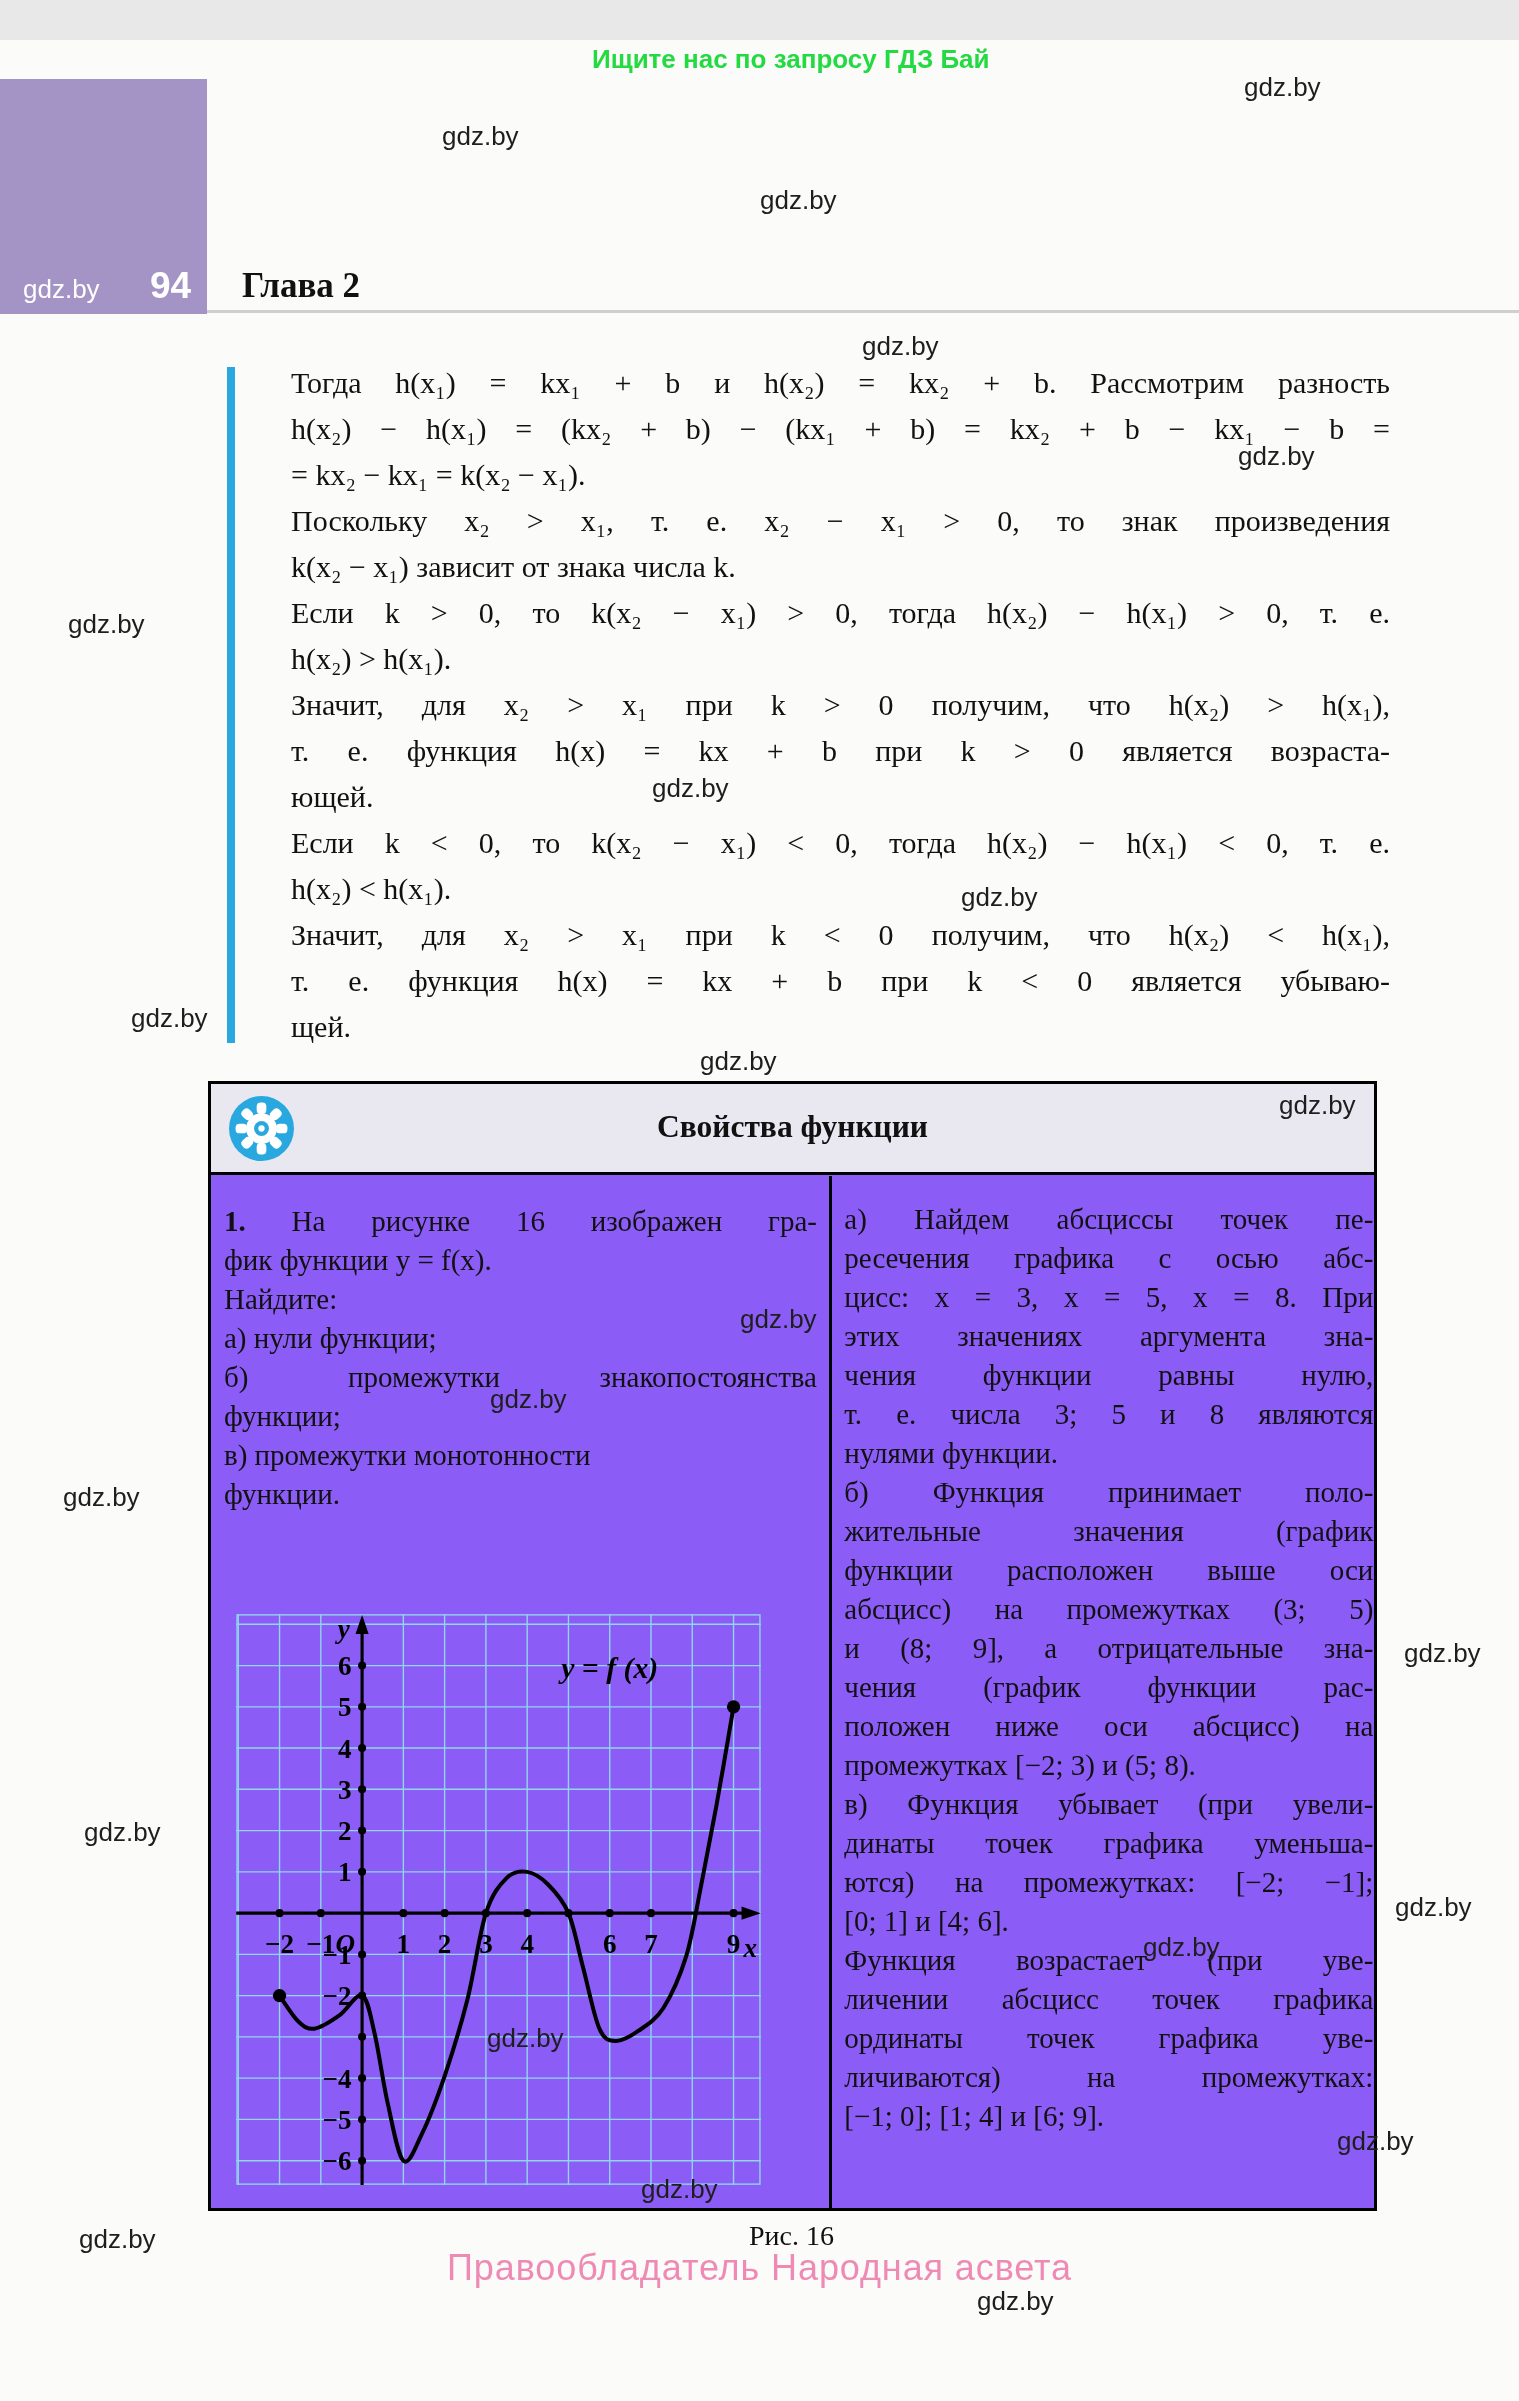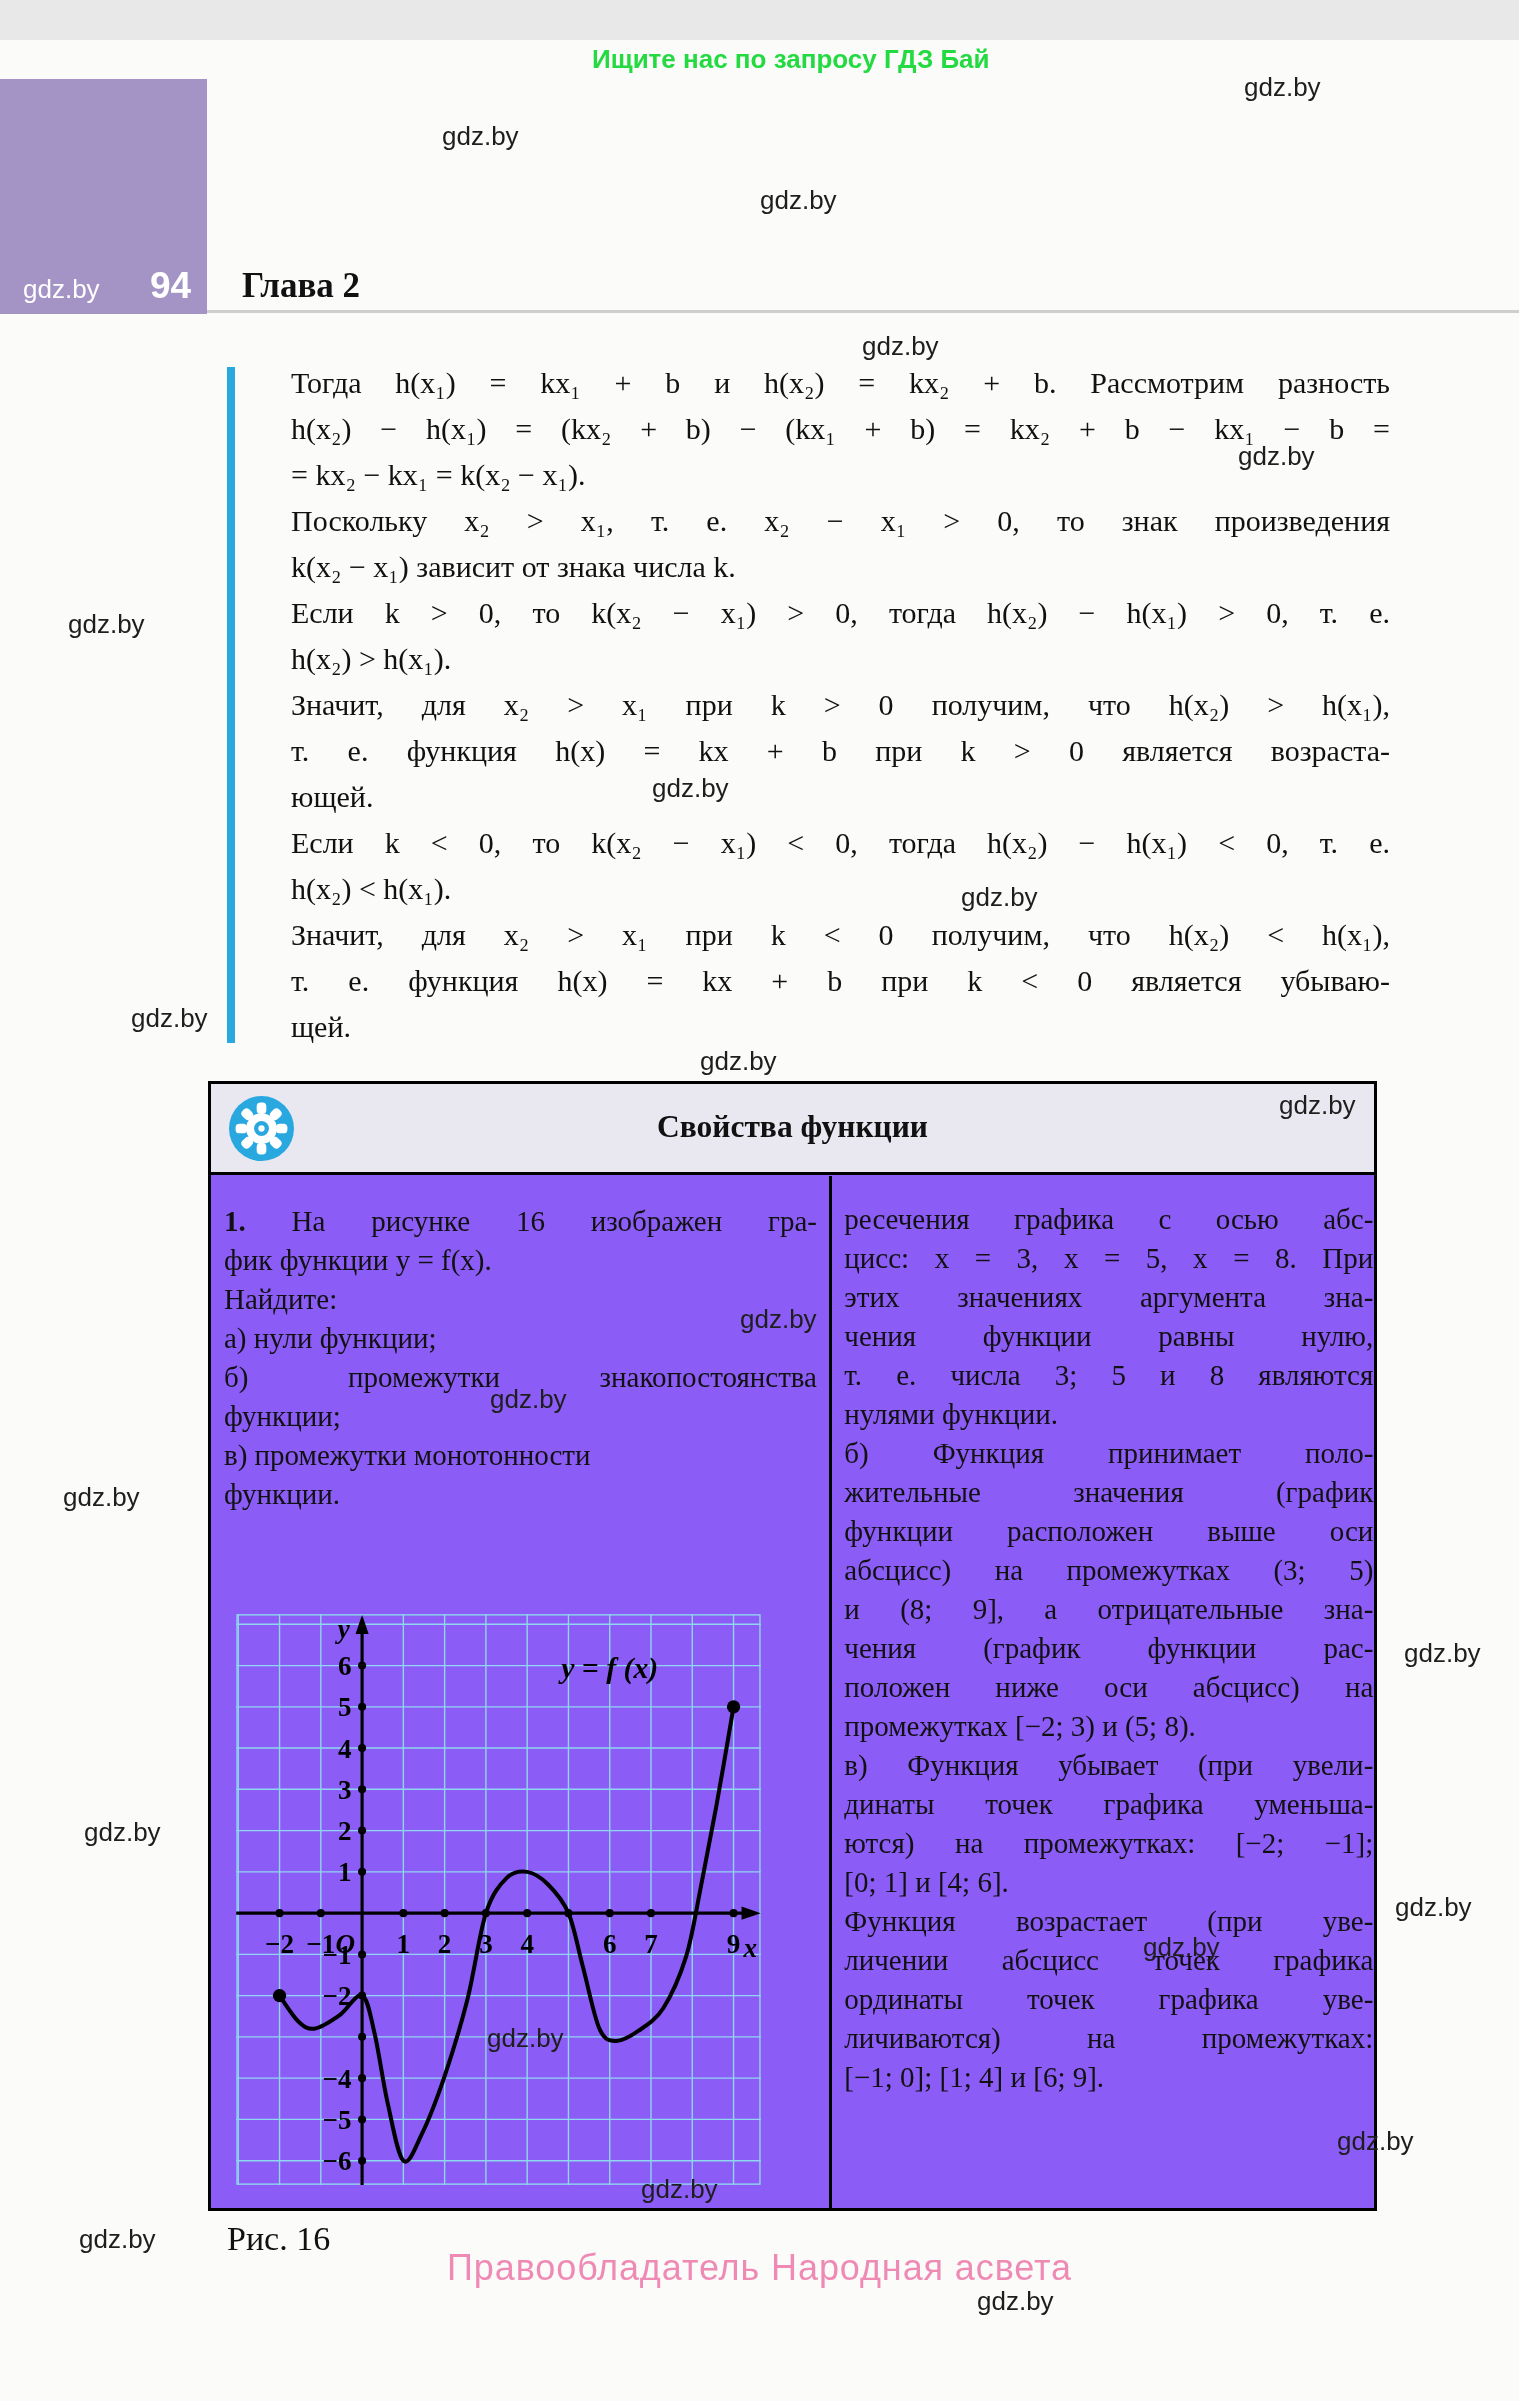--- a/index.html
+++ b/index.html
@@ -29,21 +29,21 @@
   .col-left{position:absolute;left:0;top:92px;width:615px;bottom:0;}
   .col-right{position:absolute;left:618px;top:92px;right:0;bottom:0;border-left:3.1px solid #000;}
   .prob{position:absolute;left:13px;top:26px;width:593px;}
   .prob .tl{font-size:29px;line-height:39px;white-space:nowrap;}
   .prob .tl.j{white-space:normal;text-align:justify;text-align-last:justify;}
   .pnum{font-weight:700;}
   .sol{position:absolute;left:12.3px;top:23.6px;width:529px;}
   .sol .tl{font-size:29px;line-height:39px;white-space:nowrap;}
   .sol .tl.j{white-space:normal;text-align:justify;text-align-last:justify;}
   .graph-wrap{position:absolute;left:24.5px;top:438px;width:525px;height:571px;}
-  .caption{position:absolute;left:16px;top:1044px;width:615px;text-align:left;font-size:34px;}
+  .caption{position:absolute;left:8px;top:1044px;width:615px;text-align:right;font-size:28px;}
   .footer-pink{left:50%;transform:translateX(-50%);top:2207px;font-size:36px;color:#ef8ab5;
       font-family:"Liberation Sans","DejaVu Sans",sans-serif;letter-spacing:0.9px;white-space:nowrap;}
   .footer-links{left:50%;transform:translateX(-50%);top:2359px;font-size:20px;color:#1b4fdb;
       font-family:"Liberation Sans","DejaVu Sans",sans-serif;white-space:nowrap;text-align:center;}
   
   .grid-line{stroke:#8fd6ee;stroke-width:1.6;fill:none;}
   .axis{stroke:#000;stroke-width:3.6;fill:none;}
   .curve{stroke:#000;stroke-width:4.6;fill:none;stroke-linecap:round;stroke-linejoin:round;}
   .tickdot{fill:#000;}
   .gtext{font-family:"Liberation Serif","DejaVu Serif",serif;font-weight:700;font-size:31px;fill:#000;}
@@ -203,20 +203,21 @@
             <text class="gtext gitalic" text-anchor="middle" x="588" y="392.1">x</text>
             <text class="gtext gitalic" text-anchor="end" x="130.0" y="28">y</text>
             <text class="gtitle" text-anchor="middle" x="427.2" y="73.1">y = f (x)</text>
           </svg>
       </div>
       <div class="caption">Рис. 16</div>
     </div>
 
     <div class="col-right">
       <div class="sol">
+          <div class="tl j">а) Найдем абсциссы точек пе-</div>
           <div class="tl j">ресечения графика с осью абс-</div>
           <div class="tl j">цисс: x = 3, x = 5, x = 8. При</div>
           <div class="tl j">этих значениях аргумента зна-</div>
           <div class="tl j">чения функции равны нулю,</div>
           <div class="tl j">т. е. числа 3; 5 и 8 являются</div>
           <div class="tl">нулями функции.</div>
           <div class="tl j">б) Функция принимает поло-</div>
           <div class="tl j">жительные значения (график</div>
           <div class="tl j">функции расположен выше оси</div>
           <div class="tl j">абсцисс) на промежутках (3; 5)</div>

